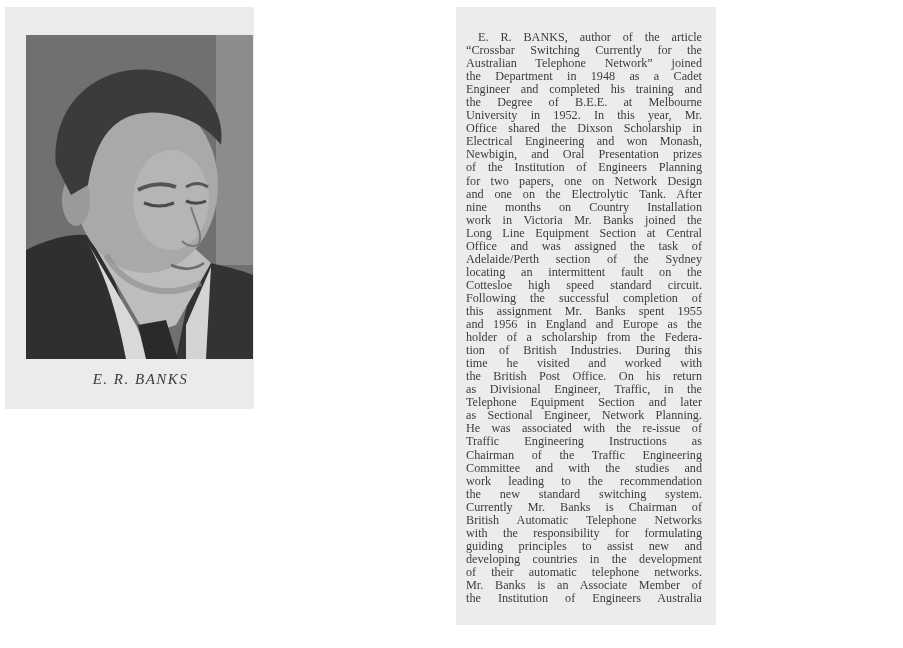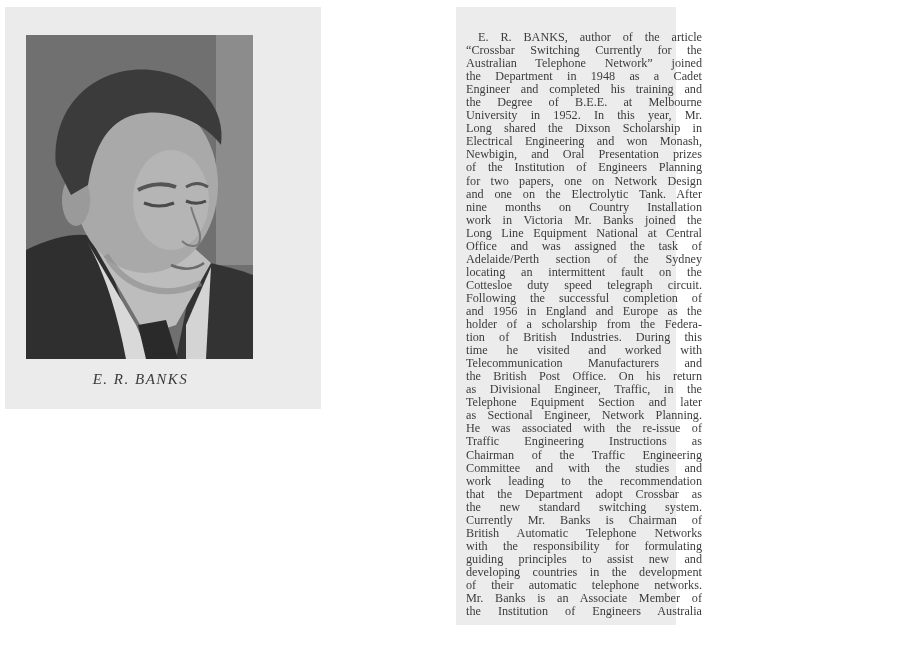--- a/index.html
+++ b/index.html
@@ -11,21 +11,21 @@
       width: 903px;
       height: 648px;
       position: relative;
       overflow: hidden;
       font-family: "Liberation Serif", "DejaVu Serif", serif;
     }
     .photo-panel {
       position: absolute;
       left: 5px;
       top: 7px;
-      width: 316px;
+      width: 249px;
       height: 402px;
       background: #ebebeb;
     }
     .photo {
       position: absolute;
       left: 21px;
       top: 28px;
       width: 227px;
       height: 324px;
       background: #6e6e6e;
@@ -40,21 +40,21 @@
       text-align: center;
       font-style: italic;
       font-size: 15px;
       letter-spacing: 1.5px;
       color: #3a3a3a;
     }
     .bio-panel {
       position: absolute;
       left: 456px;
       top: 7px;
-      width: 220px;
+      width: 260px;
       height: 618px;
       background: #ececec;
     }
     .bio-text {
       position: absolute;
       left: 10px;
       top: 24px;
       width: 236px;
       font-size: 12.2px;
       line-height: 13.05px;
@@ -117,49 +117,48 @@
 
 <div class="bio-panel">
   <div class="bio-text" id="bio-text">
       <span class="line first">E. R. BANKS, author of the article</span>
       <span class="line">“Crossbar Switching Currently for the</span>
       <span class="line">Australian Telephone Network” joined</span>
       <span class="line">the Department in 1948 as a Cadet</span>
       <span class="line">Engineer and completed his training and</span>
       <span class="line">the Degree of B.E.E. at Melbourne</span>
       <span class="line">University in 1952. In this year, Mr.</span>
-      <span class="line">Long shared the Dixson Scholarship in</span>
+      <span class="line">Office shared the Dixson Scholarship in</span>
       <span class="line">Electrical Engineering and won Monash,</span>
       <span class="line">Newbigin, and Oral Presentation prizes</span>
       <span class="line">of the Institution of Engineers Planning</span>
       <span class="line">for two papers, one on Network Design</span>
       <span class="line">and one on the Electrolytic Tank. After</span>
       <span class="line">nine months on Country Installation</span>
       <span class="line">work in Victoria Mr. Banks joined the</span>
-      <span class="line">Long Line Equipment National at Central</span>
+      <span class="line">Long Line Equipment Section at Central</span>
       <span class="line">Office and was assigned the task of</span>
       <span class="line">Adelaide/Perth section of the Sydney</span>
       <span class="line">locating an intermittent fault on the</span>
-      <span class="line">Cottesloe duty speed telegraph circuit.</span>
+      <span class="line">Cottesloe high speed standard circuit.</span>
       <span class="line">Following the successful completion of</span>
+      <span class="line">this assignment Mr. Banks spent 1955</span>
       <span class="line">and 1956 in England and Europe as the</span>
       <span class="line">holder of a scholarship from the Federa-</span>
       <span class="line">tion of British Industries. During this</span>
       <span class="line">time he visited and worked with</span>
-      <span class="line">Telecommunication Manufacturers and</span>
       <span class="line">the British Post Office. On his return</span>
       <span class="line">as Divisional Engineer, Traffic, in the</span>
       <span class="line">Telephone Equipment Section and later</span>
       <span class="line">as Sectional Engineer, Network Planning.</span>
       <span class="line">He was associated with the re-issue of</span>
       <span class="line">Traffic Engineering Instructions as</span>
       <span class="line">Chairman of the Traffic Engineering</span>
       <span class="line">Committee and with the studies and</span>
       <span class="line">work leading to the recommendation</span>
-      <span class="line">that the Department adopt Crossbar as</span>
       <span class="line">the new standard switching system.</span>
       <span class="line">Currently Mr. Banks is Chairman of</span>
       <span class="line">British Automatic Telephone Networks</span>
       <span class="line">with the responsibility for formulating</span>
       <span class="line">guiding principles to assist new and</span>
       <span class="line">developing countries in the development</span>
       <span class="line">of their automatic telephone networks.</span>
       <span class="line">Mr. Banks is an Associate Member of</span>
       <span class="line">the Institution of Engineers Australia</span>
     </div>

